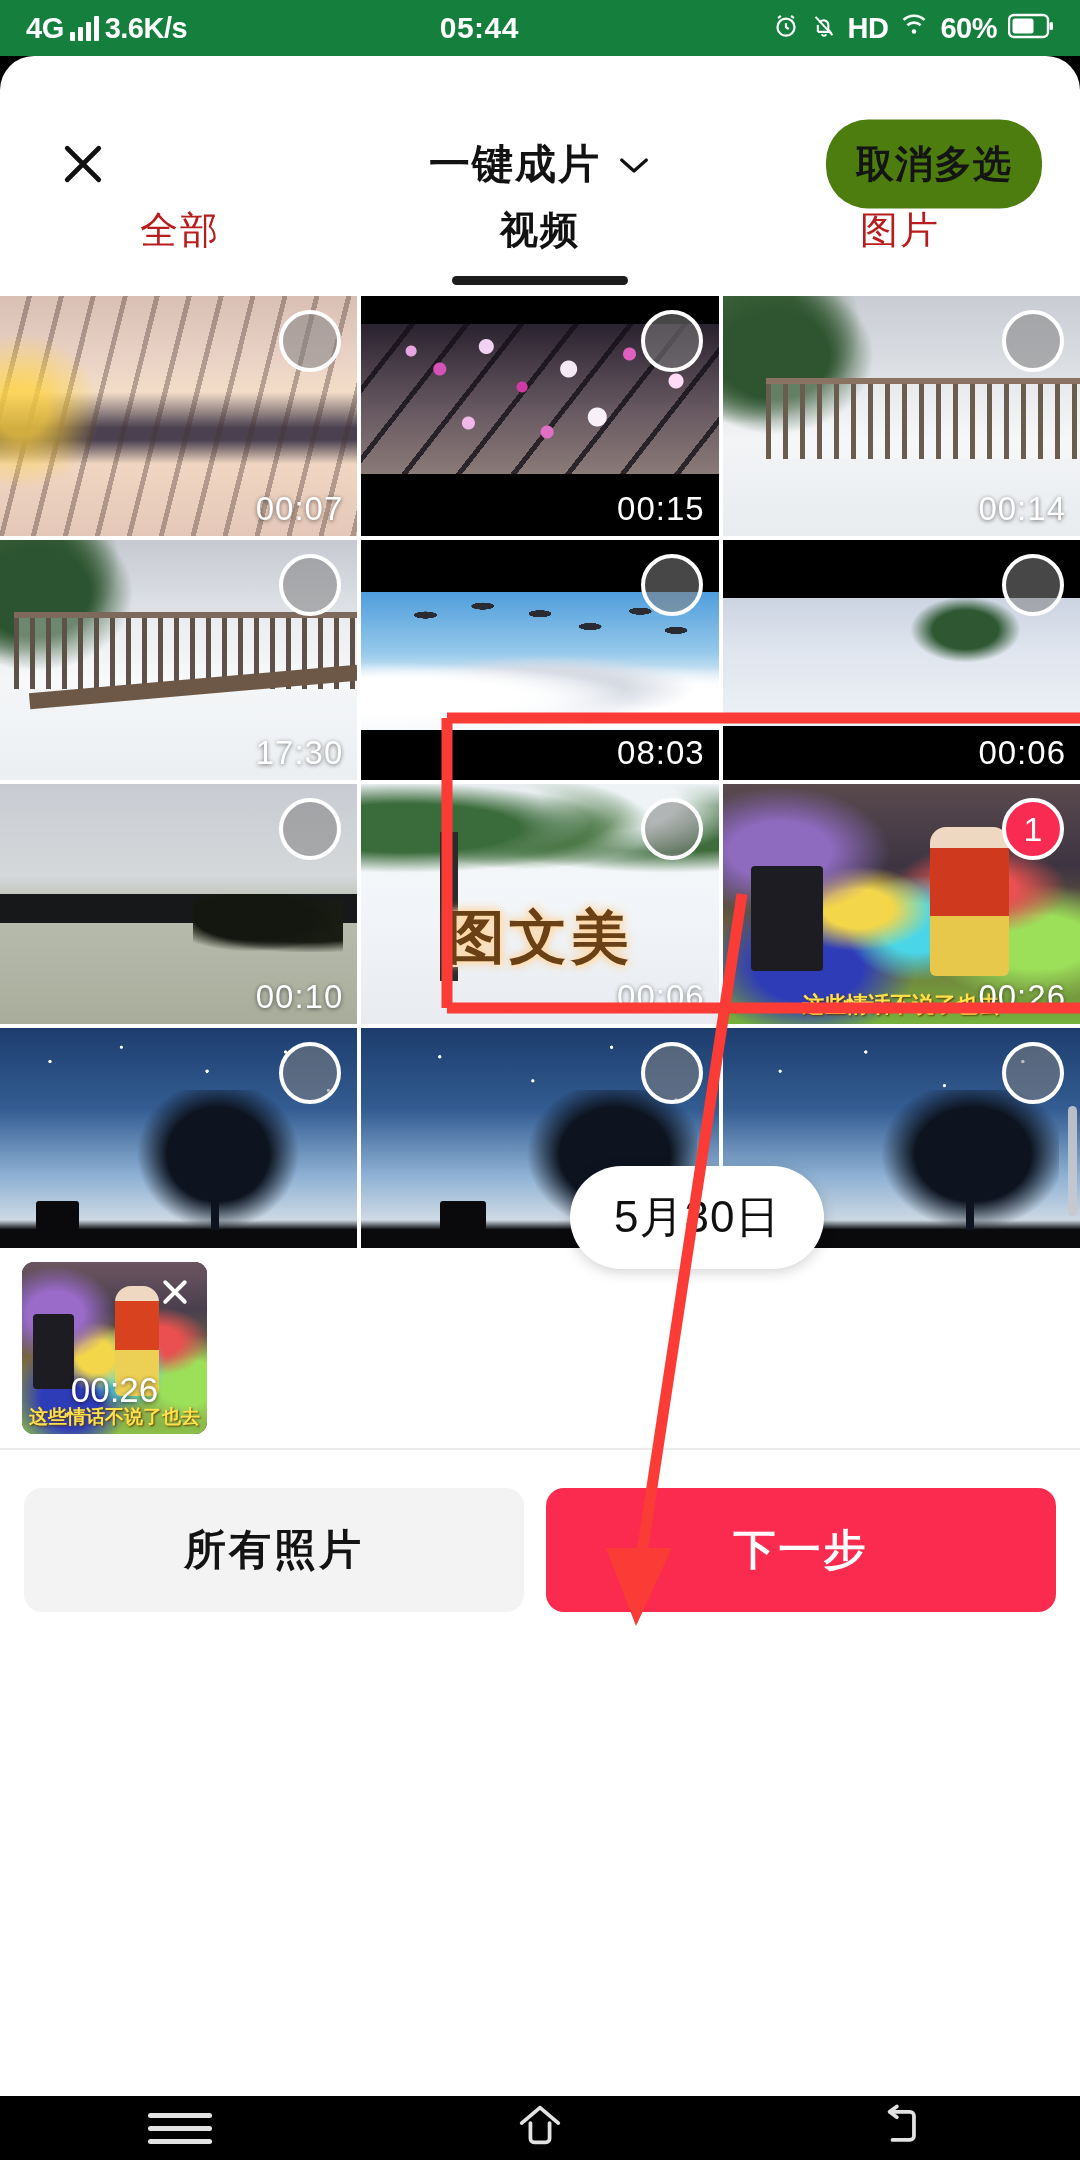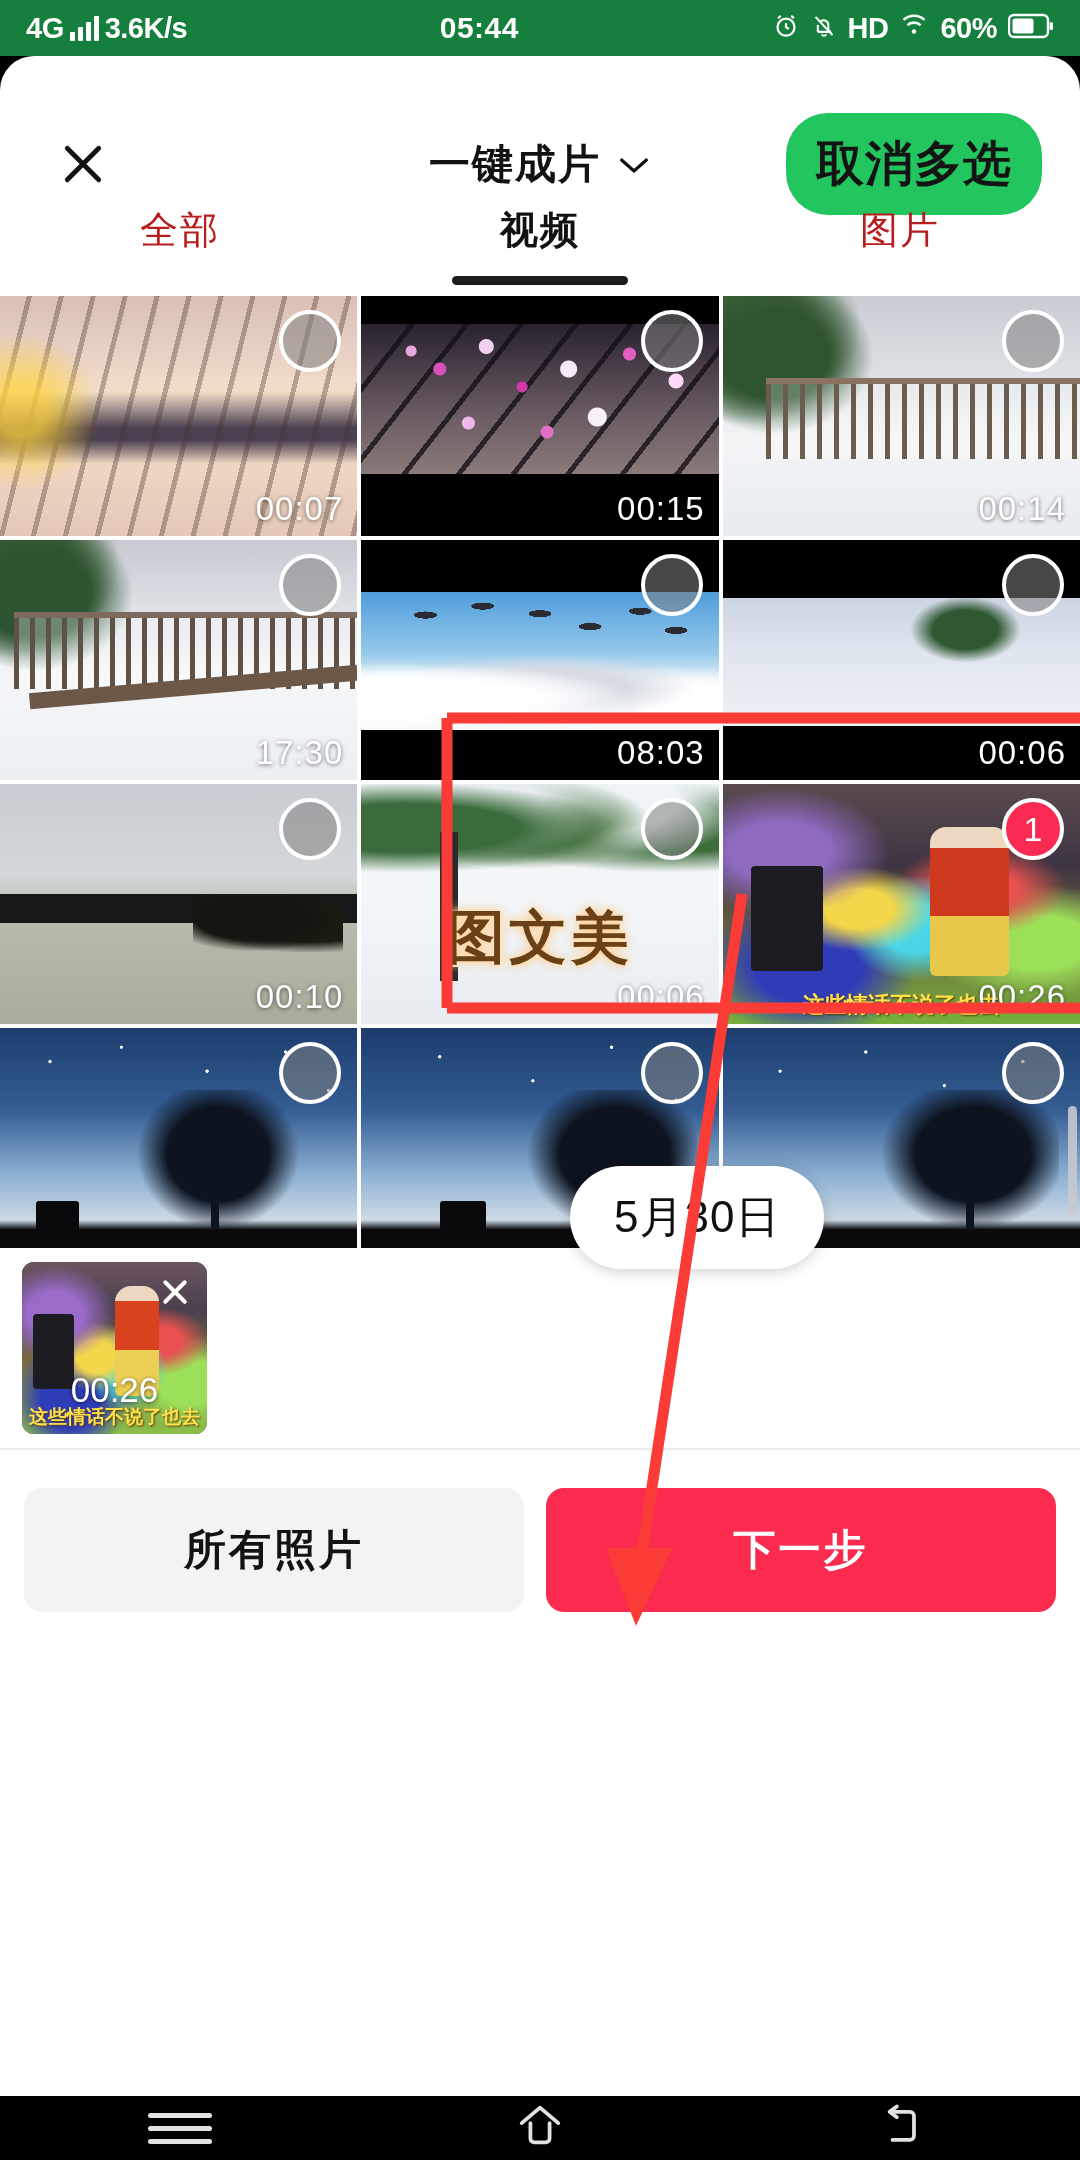--- a/index.html
+++ b/index.html
@@ -48,22 +48,22 @@
   #title-wrap{
     position:absolute; left:0; right:0; top:108px; transform:translateY(-50%);
     display:flex; align-items:center; justify-content:center; gap:16px;
     pointer-events:none;
   }
   #title-wrap > *{ pointer-events:auto; }
   #page-title{ font-size:41px; font-weight:700; color:#121212; letter-spacing:2px; }
   #chev{ margin-top:6px; }
   #cancel-multi{
     position:absolute; right:38px; top:108px; transform:translateY(-50%);
-    background:#22c55e; color:#141414; border-radius:42px;
-    padding:19px 30px; font-size:48px; font-weight:600; letter-spacing:1px;
+    background:#4d7c0f; color:#141414; border-radius:42px;
+    padding:19px 30px; font-size:38px; font-weight:600; letter-spacing:1px;
   }
 
   
   #tabs{ position:relative; height:105px; display:flex; }
   .tab{
     flex:1; display:flex; flex-direction:column; align-items:center;
     justify-content:flex-start; padding-top:14px; position:relative;
   }
   .tab-label{ font-size:38px; color:#b91c1c; letter-spacing:2px; }
   .tab.active .tab-label{ color:#111; font-weight:700; }

